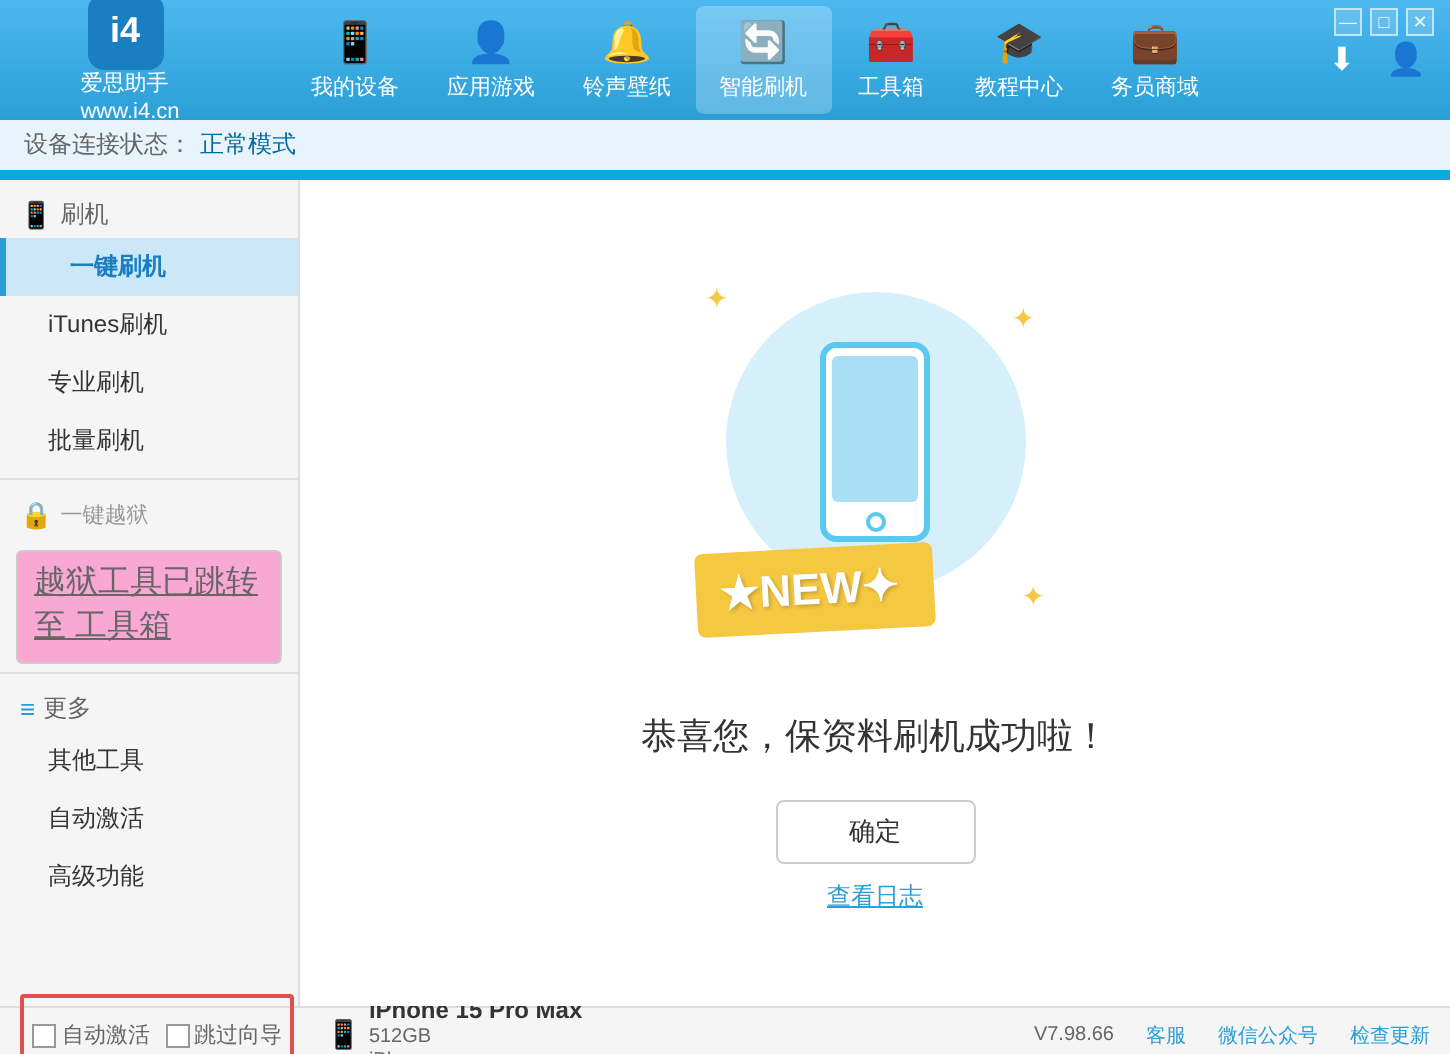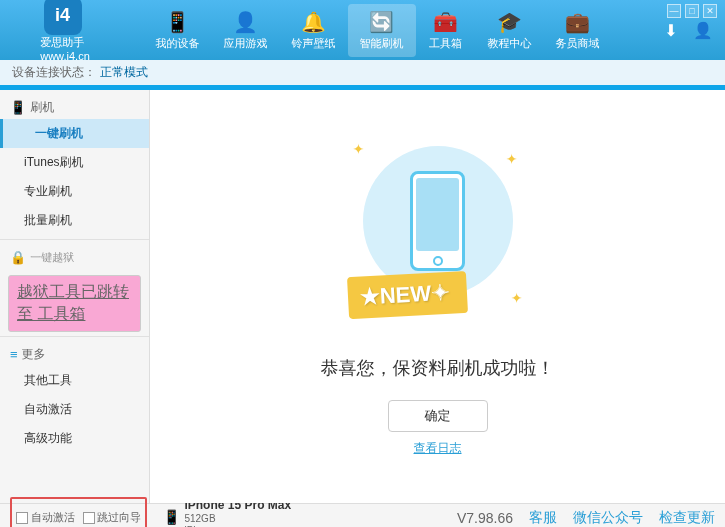--- a/index.html
+++ b/index.html
@@ -319,21 +319,21 @@
       margin-left: 10px;
     }
     .device-icon { color: #2a9fd6; font-size: 14px; }
     .device-info { line-height: 1.2; }
     .device-name { font-size: 12px; color: #333; font-weight: bold; }
     .device-detail { font-size: 10px; color: #666; }
     .footer-right {
       display: flex;
       align-items: center;
       gap: 16px;
-      font-size: 14px;
+      font-size: 10px;
     }
     .footer-link { color: #2a9fd6; cursor: pointer; }
   </style>
 </head>
 <body>
 
 <div style="position:relative; width:725px; height:527px; overflow:hidden;">
 
   <div class="win-controls">
     <div class="win-btn">—</div>

